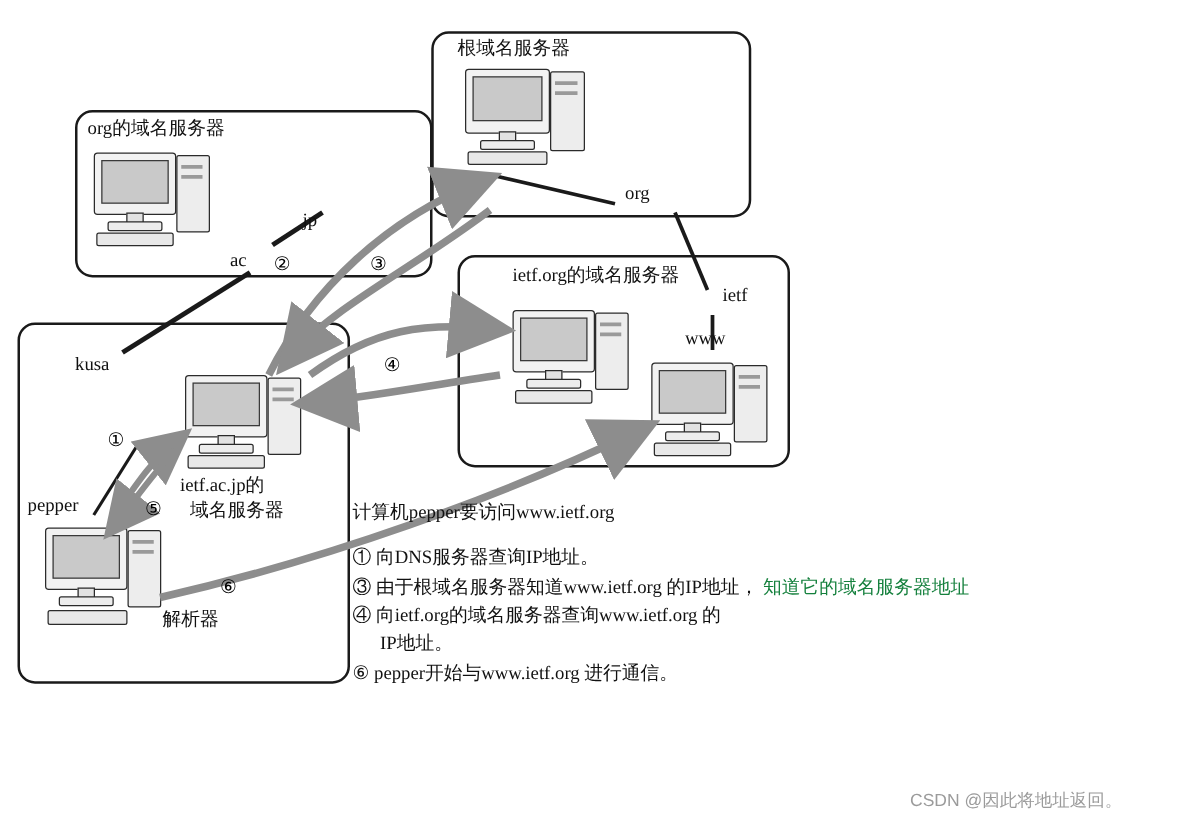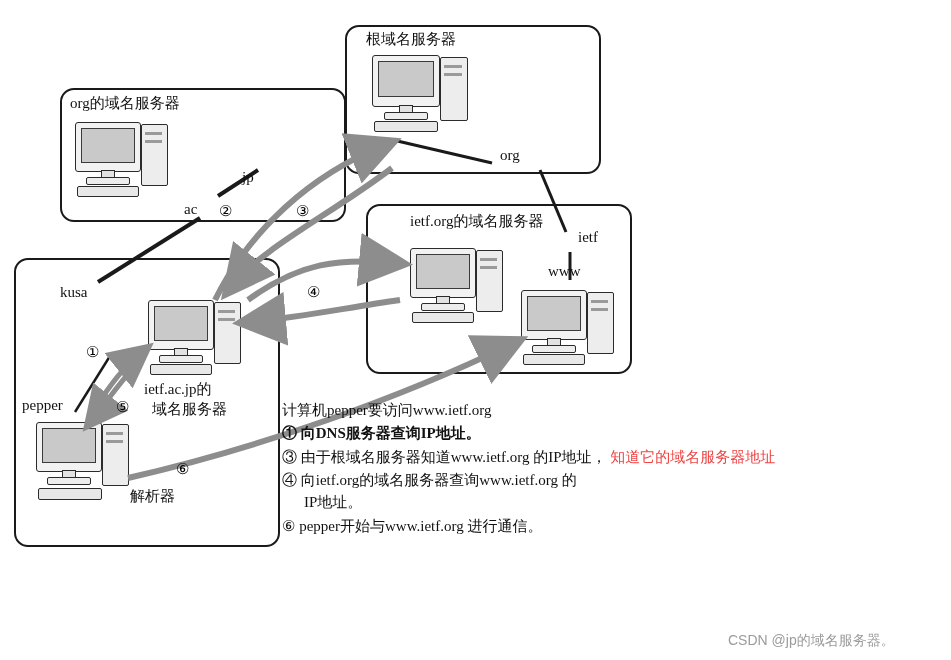--- a/index.html
+++ b/index.html
@@ -49,21 +49,21 @@
   }
   .legend {
     position: absolute;
     font-family: "Liberation Serif", serif;
     font-size: 15px;
     line-height: 1.45;
     color: #111;
     white-space: nowrap;
   }
   .legend .red {
-    color: #ef4444;
+    color: #15803d;
   }
   .watermark {
     position: absolute;
     font-family: "Liberation Sans", sans-serif;
     font-size: 14px;
     color: #9b9b9b;
   }
   
   .pc { position: absolute; }
   .pc .monitor {
@@ -244,21 +244,21 @@
   <div class="circled" style="left:219px; top:202px;">②</div>
   <div class="circled" style="left:296px; top:202px;">③</div>
   <div class="circled" style="left:307px; top:283px;">④</div>
   <div class="circled" style="left:86px; top:343px;">①</div>
   <div class="circled" style="left:116px; top:398px;">⑤</div>
   <div class="circled" style="left:176px; top:460px;">⑥</div>
 
   <div class="legend" style="left:282px; top:400px;">
     <div style="margin-bottom:0;">计算机pepper要访问www.ietf.org</div>
 
-    <div style="margin-top:1px;font-weight:bold;">
+    <div style="margin-top:14px;">
       <span>①</span>
       <span>向DNS服务器查询IP地址。</span>
     </div>
 
 
     <div style="margin-top:2px;">
       <span>③</span>
       <span>由于根域名服务器知道www.ietf.org 的IP地址，</span>
       <span class="red">知道它的域名服务器地址</span>
     </div>
@@ -269,15 +269,15 @@
       <div style="padding-left:22px;">IP地址。</div>
     </div>
 
 
     <div style="margin-top:2px;">
       <span>⑥</span>
       <span>pepper开始与www.ietf.org 进行通信。</span>
     </div>
   </div>
 
-  <div class="watermark" style="left:728px; top:632px;">CSDN @jp的域名服务器。</div>
+  <div class="watermark" style="left:728px; top:632px;">CSDN @因此将地址返回。</div>
 
 </div>
 
 </body></html>

